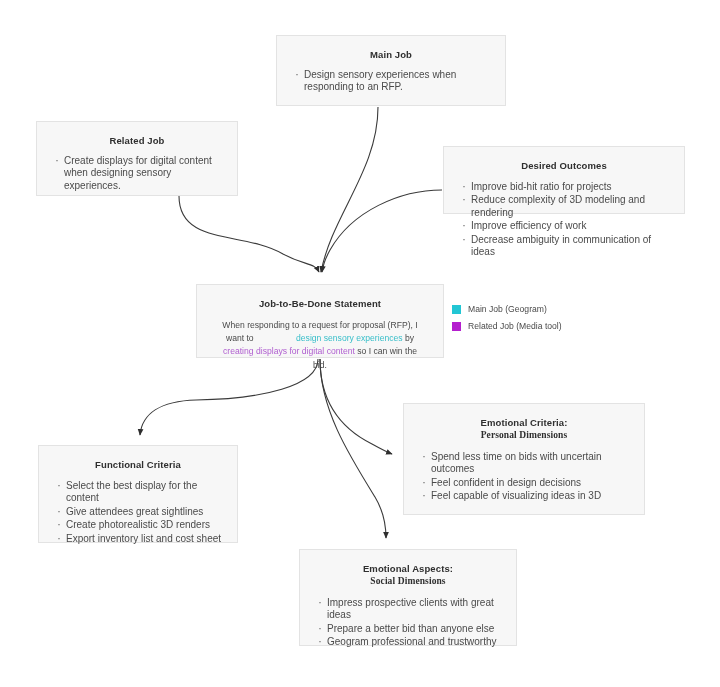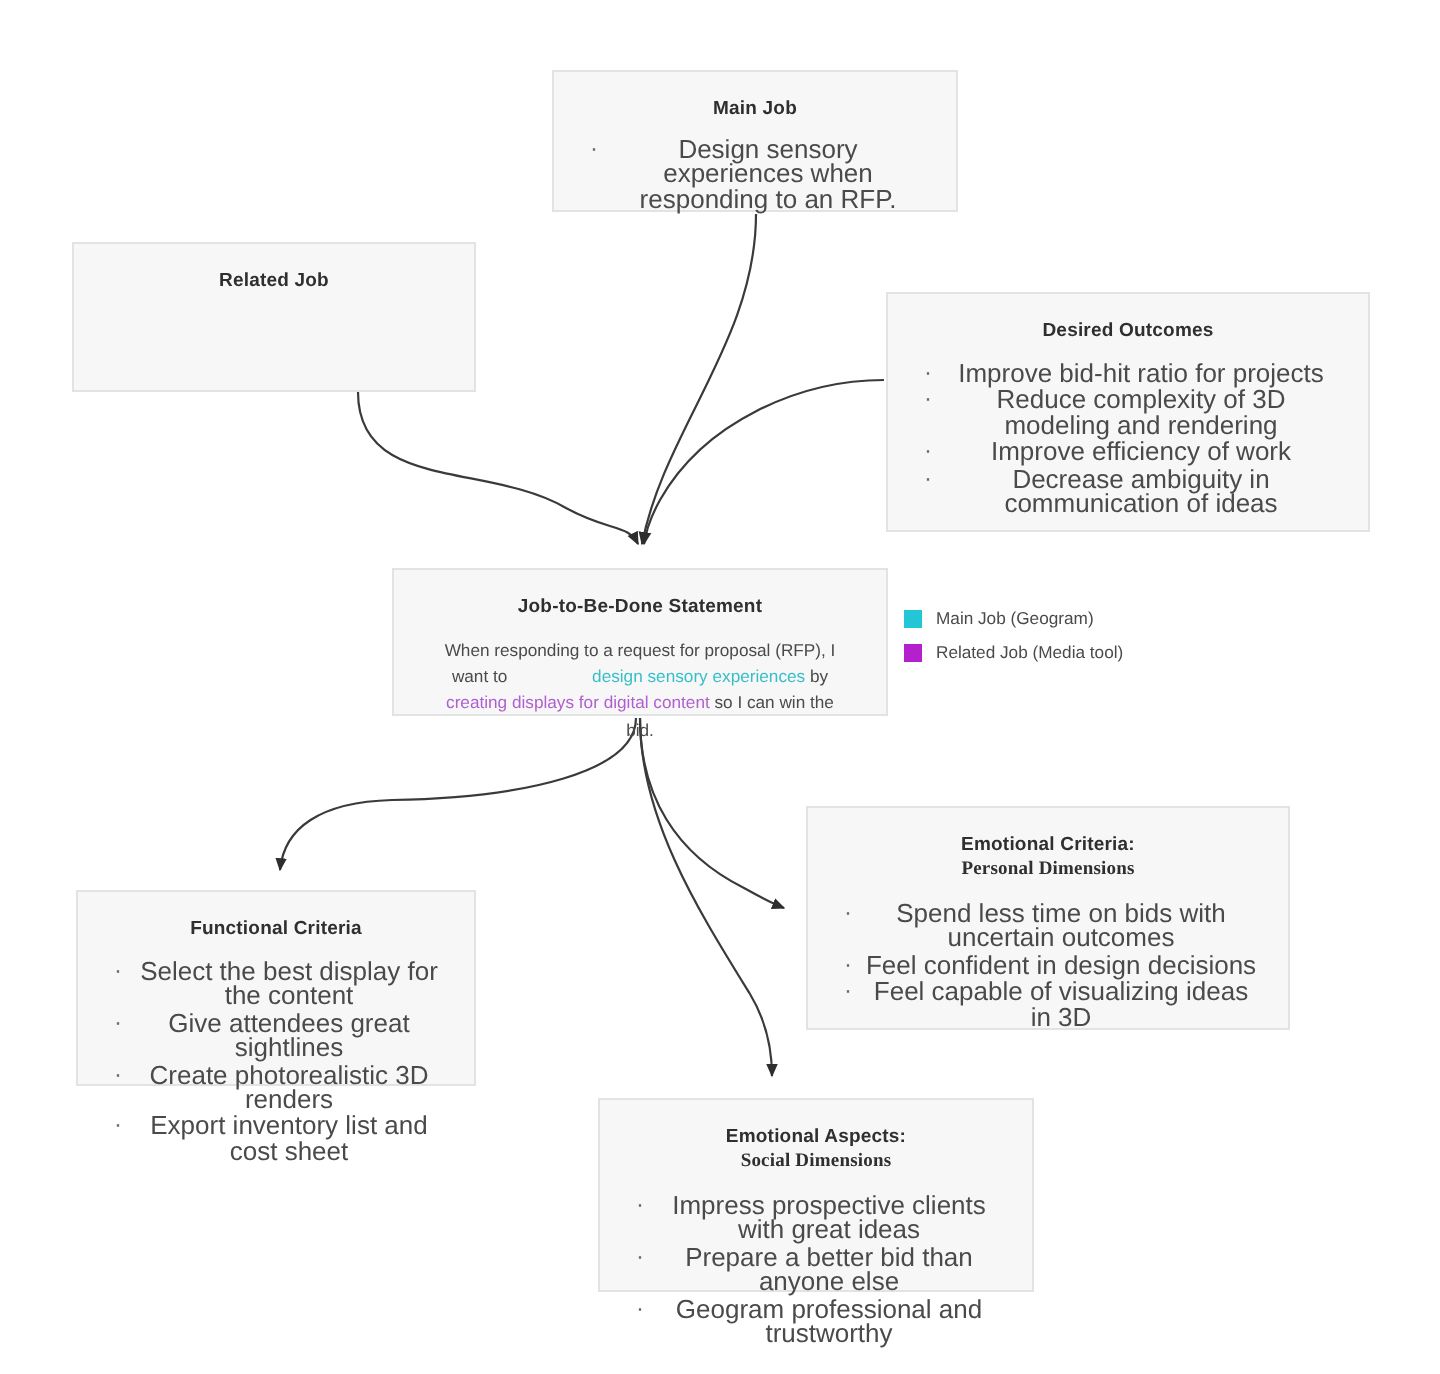--- a/index.html
+++ b/index.html
@@ -45,41 +45,40 @@
     letter-spacing: 0.1px;
   }
   .node-title .line2 { display: block; font-family: Liberation Serif, serif; }
   ul.bullets {
     list-style: none;
     margin: 0;
     padding: 0;
   }
   ul.bullets li {
     position: relative;
-    font-size: 13px;
+    font-size: 10px;
     line-height: 12.4px;
     color: #4a4a4a;
     padding-left: 13px;
     margin-bottom: 1px;
-    text-align: center;
   }
   ul.bullets li::before {
     content: "\00B7";
     position: absolute;
     left: 4px;
     top: -1px;
     font-size: 12px;
     line-height: 13px;
     color: #6b6b6b;
   }
 
   
-  #node-main-job      { left: 276px; top: 35px;  width: 203px; height: 71px; }
+  #node-main-job      { left: 276px; top: 35px;  width: 230px; height: 71px; }
   #node-related-job   { left: 36px;  top: 121px; width: 202px; height: 75px; }
-  #node-outcomes      { left: 443px; top: 146px; width: 242px; height: 120px; }
+  #node-outcomes      { left: 443px; top: 146px; width: 242px; height: 68px; }
   #node-jtbd          { left: 196px; top: 284px; width: 248px; height: 74px; }
   #node-functional    { left: 38px;  top: 445px; width: 200px; height: 98px; }
   #node-emotional-personal { left: 403px; top: 403px; width: 242px; height: 112px; }
   #node-emotional-social   { left: 277px; top: 549px; width: 218px; height: 97px; margin-left: 22px; }
 
   #node-main-job .node-title,
   #node-related-job .node-title { margin-bottom: 8px; }
 
   .jtbd-body {
     text-align: center;
@@ -143,20 +142,23 @@
 
   <div class="node" id="node-main-job">
     <div class="node-title">Main Job</div>
     <ul class="bullets">
       <li>Design sensory experiences when responding to an RFP.</li>
     </ul>
   </div>
 
   <div class="node" id="node-related-job">
     <div class="node-title">Related Job</div>
+    <ul class="bullets">
+      <li>Create displays for digital content when designing sensory experiences.</li>
+    </ul>
   </div>
 
   <div class="node" id="node-outcomes">
     <div class="node-title">Desired Outcomes</div>
     <ul class="bullets">
       <li>Improve bid-hit ratio for projects</li>
       <li>Reduce complexity of 3D modeling and rendering</li>
       <li>Improve efficiency of work</li>
       <li>Decrease ambiguity in communication of ideas</li>
     </ul>

